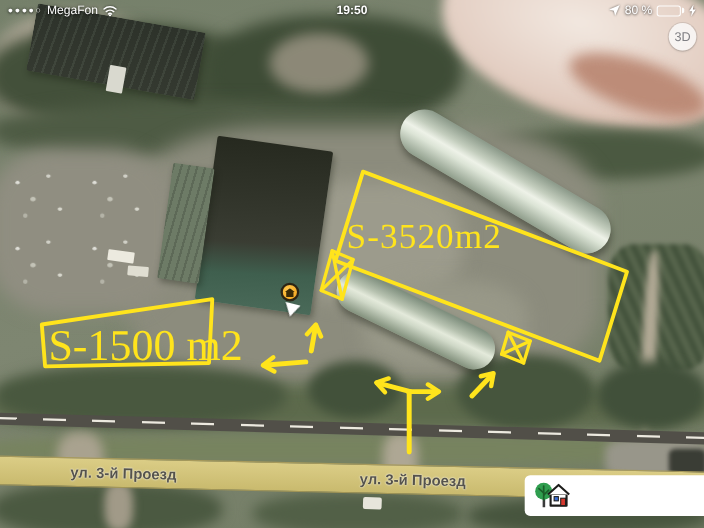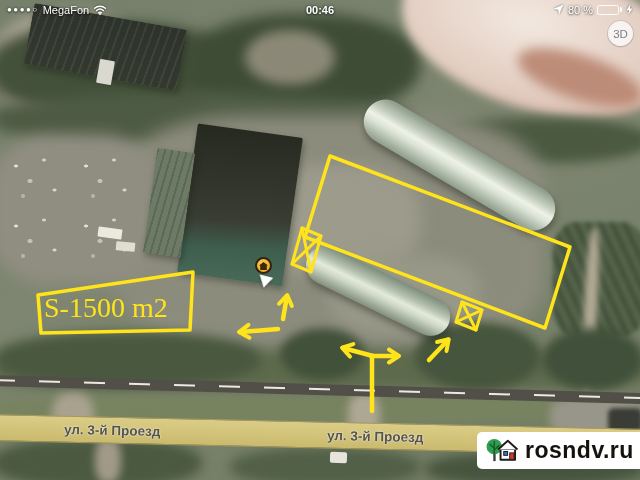--- a/index.html
+++ b/index.html
@@ -138,21 +138,22 @@
           <line x1="283" y1="319" x2="287" y2="296" marker-end="url(#ah)"></line>
           <line x1="278" y1="329" x2="240" y2="332" marker-end="url(#ah)"></line>
           <line x1="372" y1="411" x2="372" y2="356"></line>
           <line x1="373" y1="356" x2="343" y2="348" marker-end="url(#ah)"></line>
           <line x1="371" y1="356" x2="398" y2="356" marker-end="url(#ah)"></line>
           <line x1="429" y1="360" x2="448" y2="340" marker-end="url(#ah)"></line>
         </g>
       </g>
     </svg>
 
-    <div class="ylabel" style="left:44px;top:294px;font-size:28px;">S-1500 m2</div>
+    <div class="ylabel" style="left:315px;top:198px;font-size:32px;letter-spacing:1px;">S-3520m2</div>
+    <div class="ylabel" style="left:44px;top:294px;font-size:40px;">S-1500 m2</div>
 
     <div class="street" style="left:64px;top:423px;">ул. 3-й Проезд</div>
     <div class="street" style="left:327px;top:429px;">ул. 3-й Проезд</div>
 
     <div id="pin">
       <svg width="9" height="8" viewBox="0 0 9 8">
         <path d="M4.5,0 L0,3.5 H1.2 V8 H7.8 V3.5 H9 Z" fill="#3a2a06"></path>
       </svg>
     </div>
     <div id="pin-tip"></div>
@@ -164,21 +165,21 @@
       <span>MegaFon</span>
       <svg width="14" height="11" viewBox="0 0 14 11">
         <g fill="none" stroke="#fff" stroke-width="1.4" stroke-linecap="round">
           <path d="M1.6,4.2 A8.3,8.3 0 0 1 12.4,4.2"></path>
           <path d="M3.6,6.5 A5.2,5.2 0 0 1 10.4,6.5"></path>
           <path d="M5.6,8.7 A2.2,2.2 0 0 1 8.4,8.7"></path>
         </g>
         <circle cx="7" cy="10" r="1" fill="#fff"></circle>
       </svg>
     </div>
-    <span class="sb-time">00:46</span>
+    <span class="sb-time">19:50</span>
     <div class="grp">
       <svg width="11" height="11" viewBox="0 0 12 12">
         <path d="M11.4,0.6 L0.8,5.1 L5.4,6.4 L6.8,11.2 Z" fill="#fff"></path>
       </svg>
       <span>80 %</span>
       <span class="battery">
         <span class="bat-body"><span class="bat-fill"></span></span>
         <span class="bat-nub"></span>
       </span>
       <svg width="7" height="11" viewBox="0 0 7 11">
@@ -198,16 +199,15 @@
           <path d="M10,12.5 L5.5,8.5"></path>
           <path d="M10,14.5 L14.7,10"></path>
       </g>
       <g stroke="#1d1d1b" stroke-width="2" fill="#fff" stroke-linejoin="round">
         <rect x="16.5" y="13.5" width="15" height="11"></rect>
         <path d="M14,14 L24,5 L34,14"></path>
       </g>
       <rect x="19.8" y="16" width="4" height="4" fill="#3b6fd4" stroke="#1d1d1b" stroke-width="1"></rect>
       <rect x="26" y="17.5" width="4.5" height="7" fill="#d6382e" stroke="#1d1d1b" stroke-width="1"></rect>
     </svg>
-    <span class="wm-text">rosndv.ru</span>
   </div>
 
 </div>
 
 </body></html>

